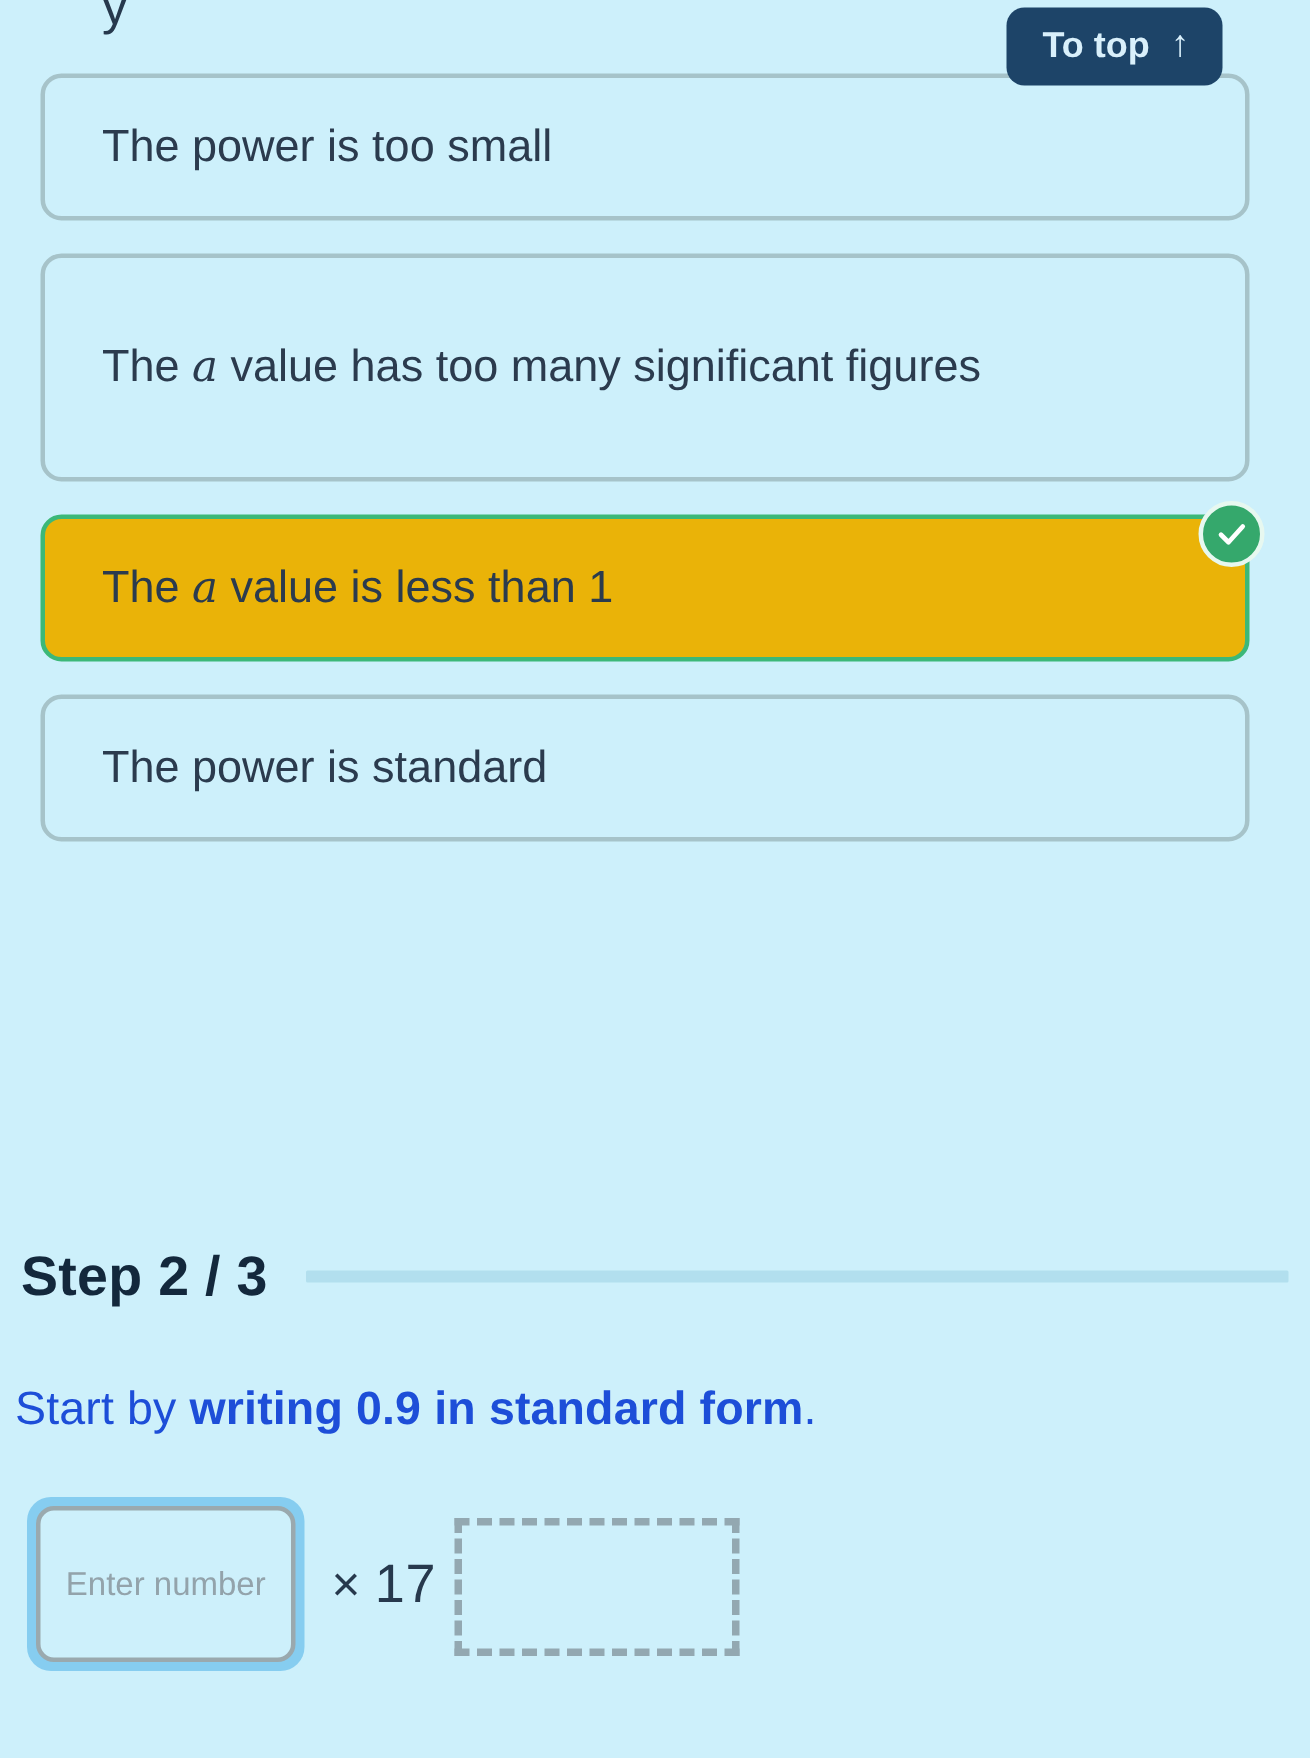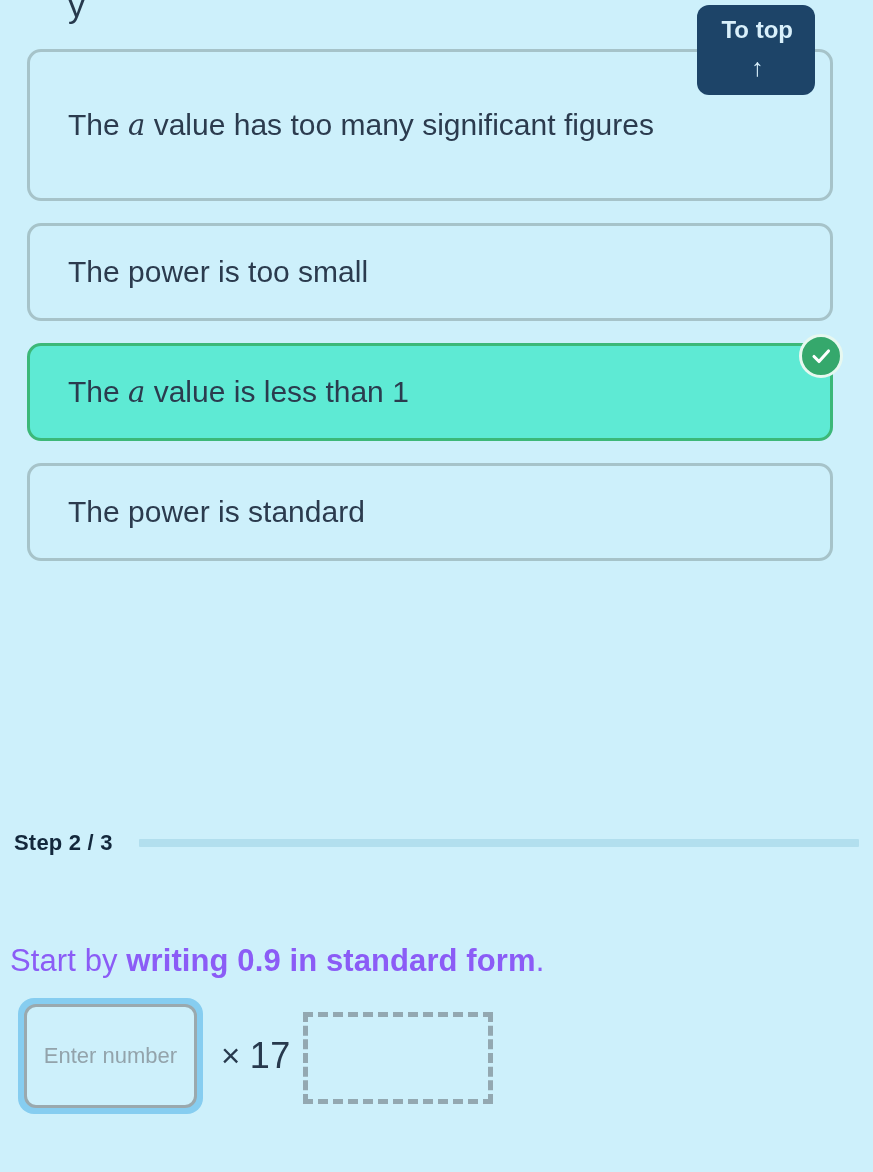--- a/index.html
+++ b/index.html
@@ -40,21 +40,20 @@
     padding: 13px 22px 14px 24px;
     font-size: 24px;
     font-weight: bold;
     font-family: "Liberation Sans", sans-serif;
     display: flex;
     align-items: center;
     gap: 14px;
     cursor: pointer;
     z-index: 5;
     line-height: 1;
-    flex-direction: column;
   }
   .to-top .arrow-up {
     font-size: 25px;
     line-height: 1;
     display: inline-block;
     transform: translateY(-1px);
   }
 
   
   .options {
@@ -79,21 +78,21 @@
     cursor: pointer;
     line-height: 1.42;
   }
   .option.two-line {
     height: 152px;
   }
   .option.one-line {
     height: 98px;
   }
   .option.selected {
-    background: #5eead4;
+    background: #eab308;
     border-color: #3cb878;
     text-align: center;
   }
   .option-text {
     display: block;
   }
   .mathvar {
     font-family: "DejaVu Serif", serif;
     font-style: italic;
     font-size: 29px;
@@ -118,43 +117,42 @@
   
   .step-row {
     position: absolute;
     left: 14px;
     top: 830px;
     width: 845px;
     display: flex;
     align-items: center;
   }
   .step-label {
-    font-size: 22px;
+    font-size: 37px;
     font-weight: bold;
     color: #13283c;
     white-space: nowrap;
     letter-spacing: 0.2px;
   }
   .step-track {
     flex: 1;
     height: 8px;
     background: #b2dfee;
     margin-left: 26px;
     border-radius: 1px;
   }
 
   
   .instruction {
     position: absolute;
     left: 10px;
     top: 921px;
     font-size: 31px;
-    color: #8b5cf6;
+    color: #1d4ed8;
     letter-spacing: 0.1px;
-    margin-top: 22px;
   }
   .instruction b { font-weight: bold; }
 
   
   .answer-row {
     position: absolute;
     left: 18px;
     top: 998px;
     display: flex;
     align-items: center;
@@ -210,26 +208,26 @@
 
 <div class="cut-descender">y</div>
 
 <button class="to-top">
   <span>To top</span>
   <span class="arrow-up">↑</span>
 </button>
 
 <div class="options">
 
+  <div class="option one-line">
+    <span class="option-text">The power is too small</span>
+  </div>
+
   <div class="option two-line">
     <span class="option-text"><span>The </span><span class="mathvar">a</span><span> value has too many significant figures</span></span>
-  </div>
-
-  <div class="option one-line">
-    <span class="option-text">The power is too small</span>
   </div>
 
   <div class="option one-line selected">
     <span class="option-text"><span>The </span><span class="mathvar">a</span><span> value is less than 1</span></span>
     <span class="check-badge">
       <svg width="24" height="24" viewBox="0 0 24 24" aria-hidden="true">
         <path d="M5 12.5 L10 17.5 L19.5 7" fill="none" stroke="#ffffff" stroke-width="3.1" stroke-linecap="round" stroke-linejoin="round"></path>
       </svg>
     </span>
   </div>

